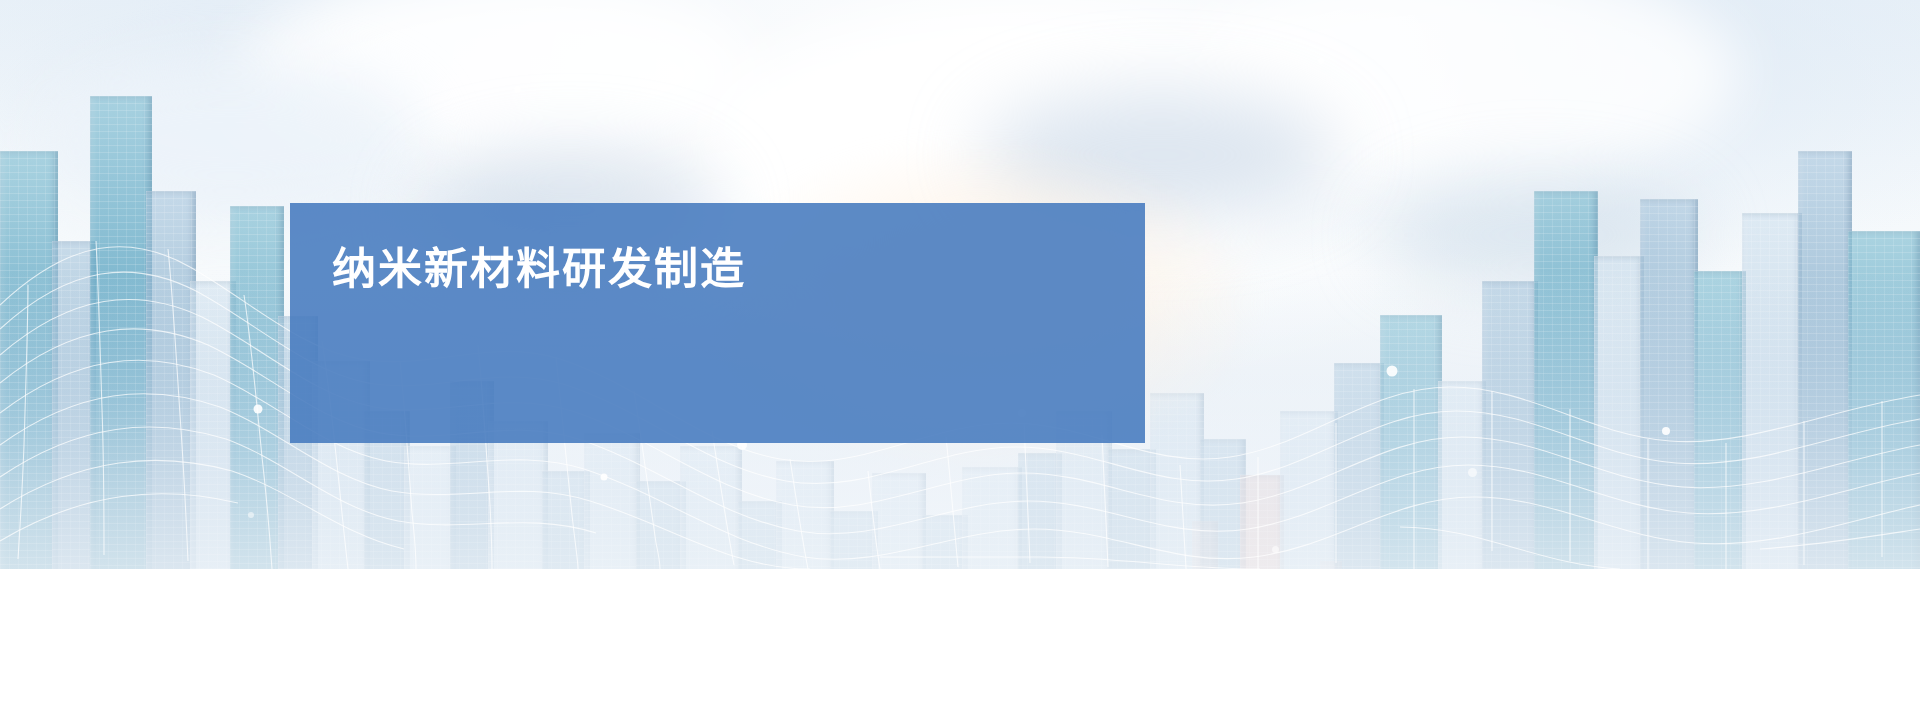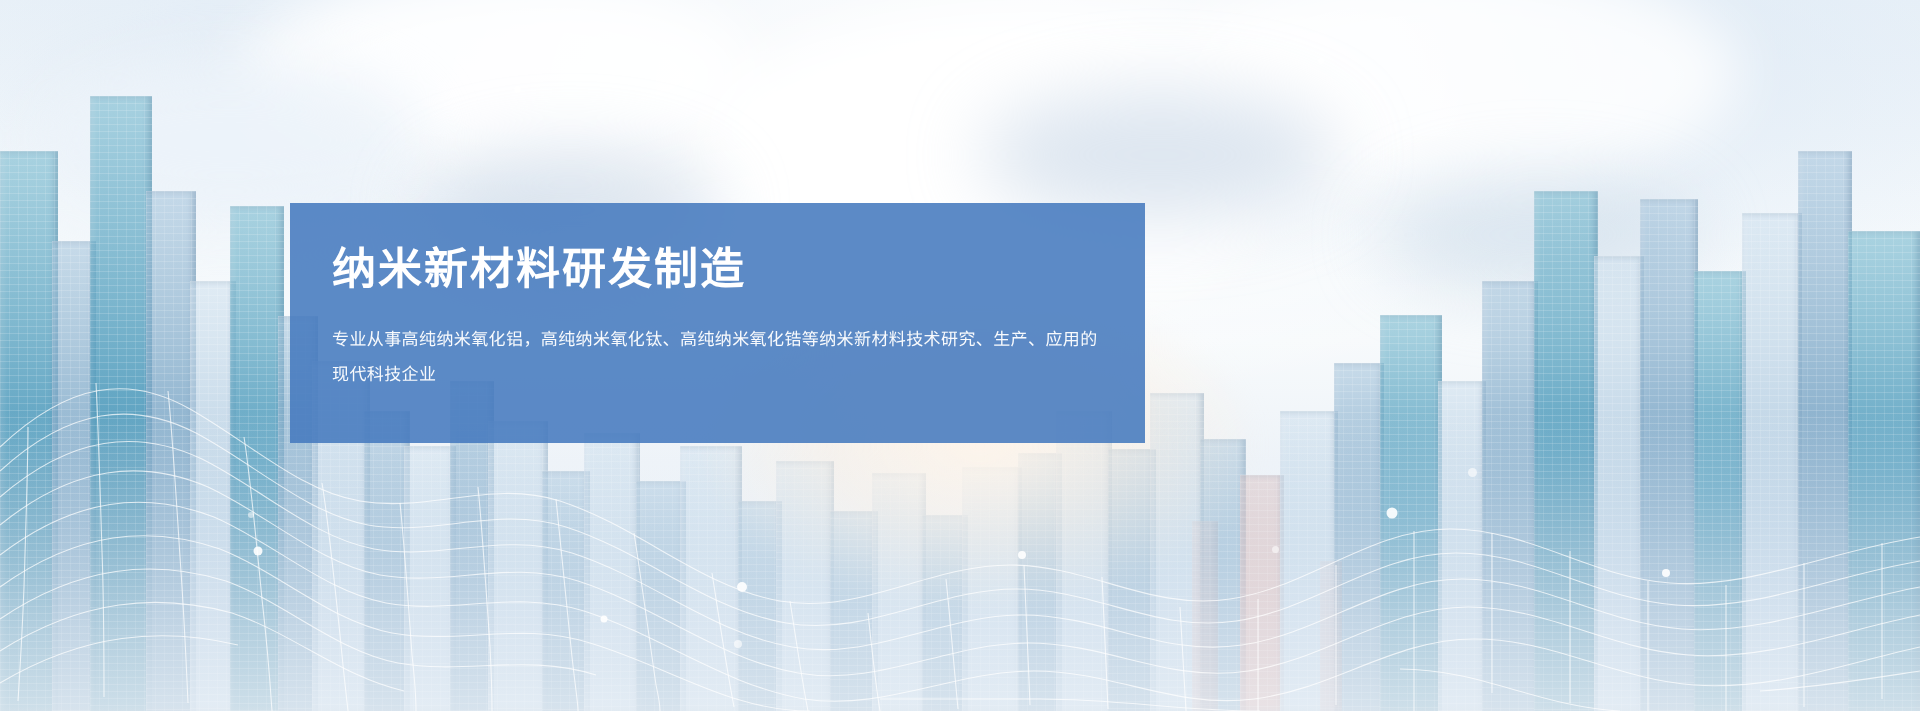--- a/index.html
+++ b/index.html
@@ -8,21 +8,21 @@
     padding: 0;
     background: #ffffff;
   }
   body {
     font-family: "Liberation Sans", "DejaVu Sans", sans-serif;
   }
 
   .banner {
     position: relative;
     width: 1920px;
-    height: 711px;
+    height: 569px;
     overflow: hidden;
     background: #3b82f6;
   }
 
   
   .sky {
     position: absolute;
     inset: 0;
     background:
       radial-gradient(ellipse 900px 420px at 52% 12%, rgba(255,255,255,0.97) 0%, rgba(255,255,255,0.55) 45%, rgba(255,255,255,0) 78%),
@@ -259,16 +259,15 @@
   <div class="dot" style="left:514px;  top:86px;  width:7px;  height:7px;  opacity:0.85;"></div>
   <div class="dot" style="left:1318px; top:58px;  width:6px;  height:6px;  opacity:0.8;"></div>
   <div class="dot" style="left:880px;  top:140px; width:5px;  height:5px;  opacity:0.7;"></div>
   <div class="dot" style="left:1468px; top:468px; width:9px;  height:9px;  opacity:0.75;"></div>
   <div class="dot" style="left:1272px; top:546px; width:7px;  height:7px;  opacity:0.7;"></div>
   <div class="dot" style="left:734px;  top:640px; width:8px;  height:8px;  opacity:0.8;"></div>
   <div class="dot" style="left:248px;  top:512px; width:6px;  height:6px;  opacity:0.65;"></div>
 
   <div class="panel">
     <h1 class="panel-title">纳米新材料研发制造</h1>
-    <p class="panel-sub">专业从事高纯纳米氧化铝，高纯纳米氧化钛、高纯纳米氧化锆等纳米新材料技术研究、生产、应用的现代科技企业</p>
   </div>
 
 </div>
 
 </body></html>

